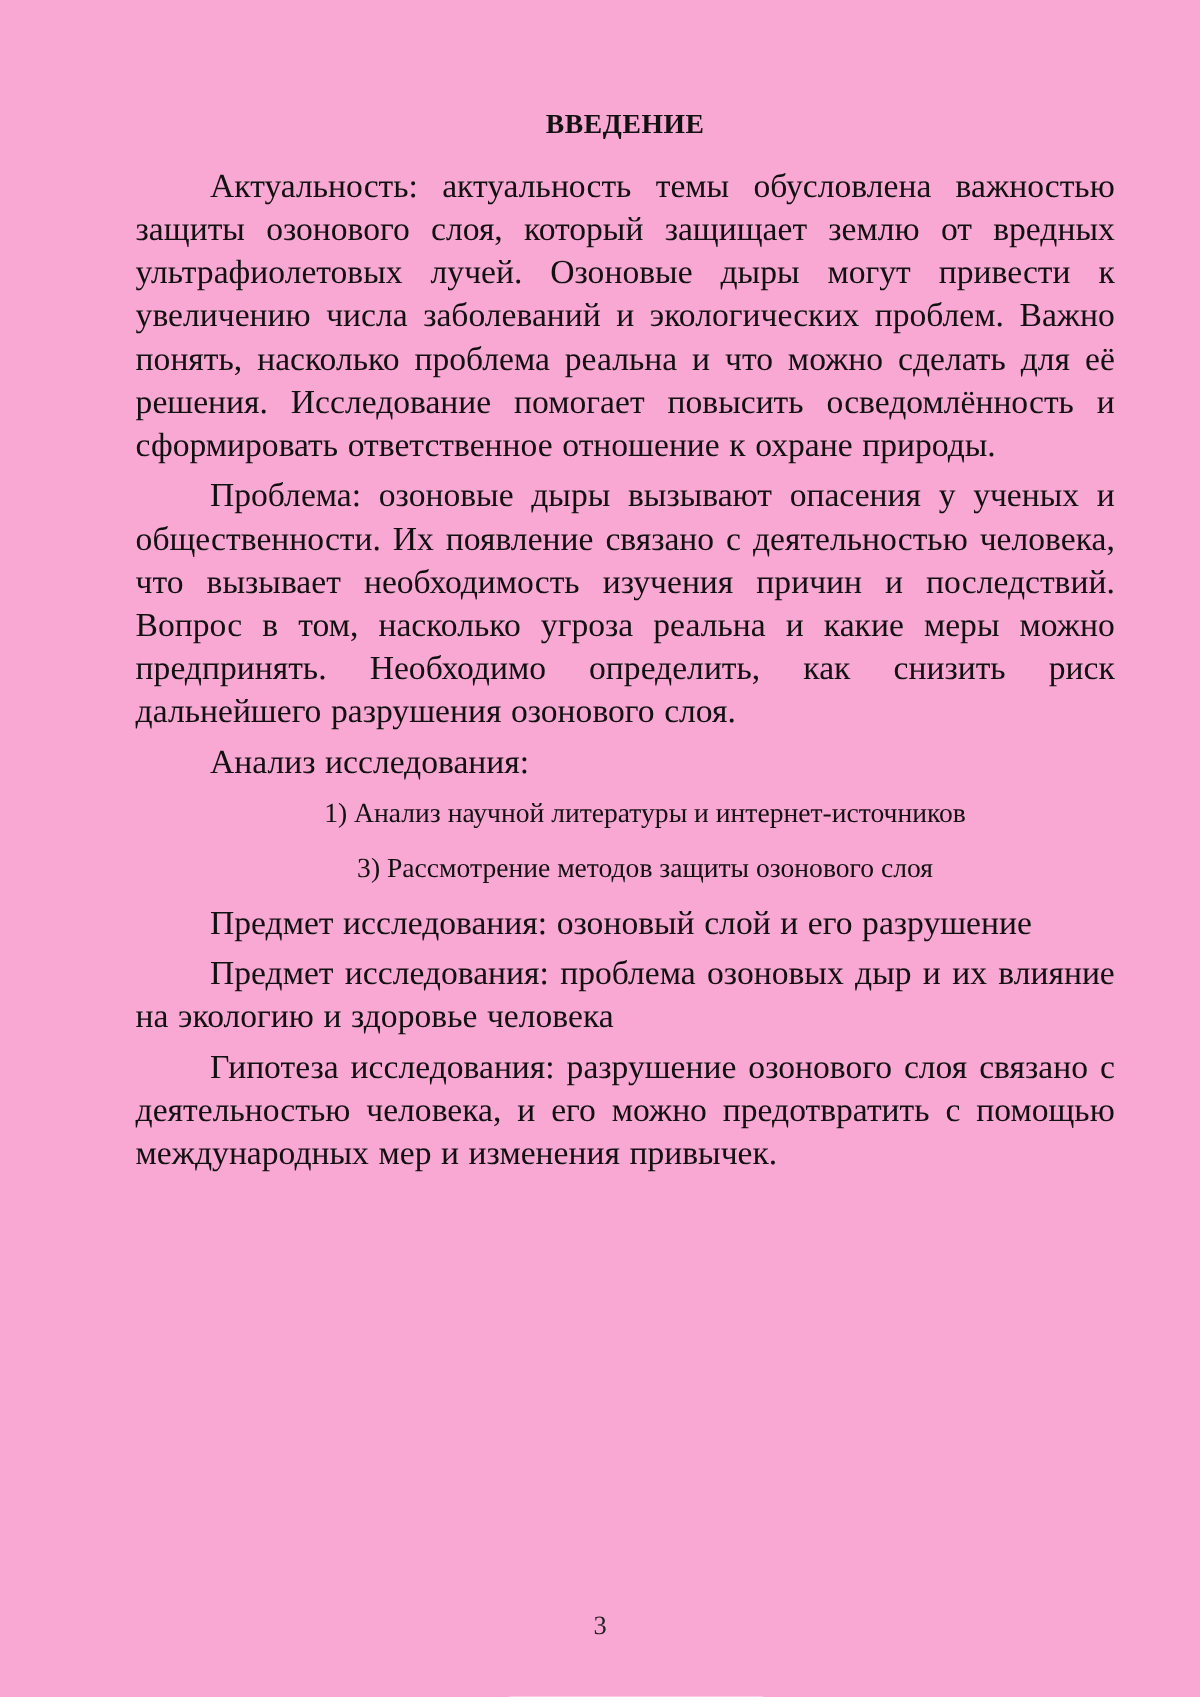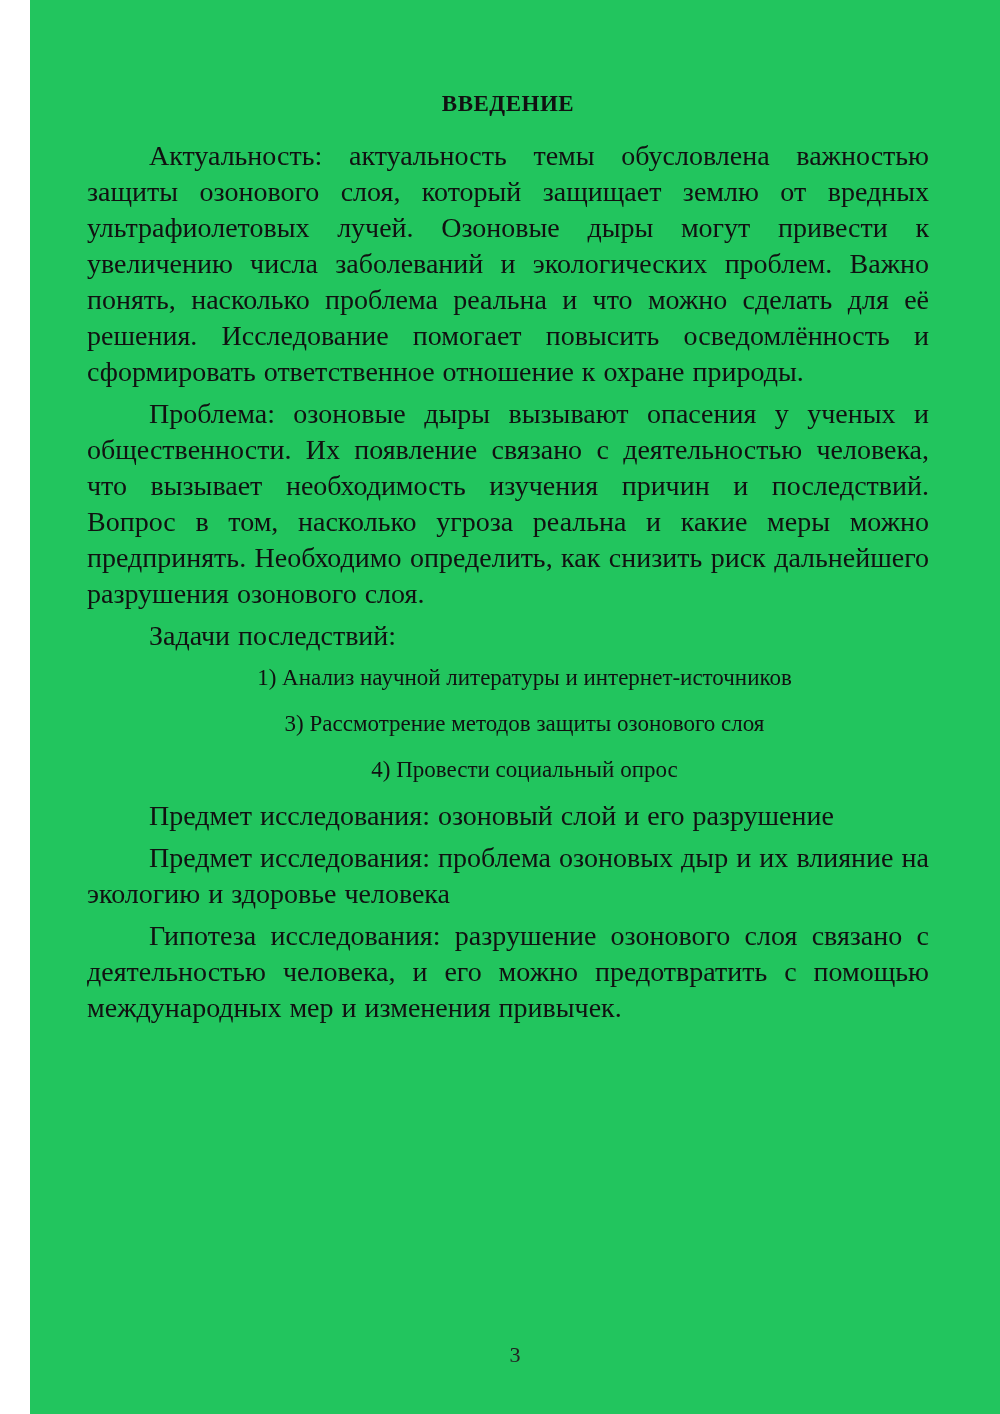--- a/index.html
+++ b/index.html
@@ -11,24 +11,23 @@
     width: 1000px;
     height: 1414px;
     position: relative;
     overflow: hidden;
     font-family: "Liberation Serif", "DejaVu Serif", serif;
     color: #111111;
   }
   .page {
     position: absolute;
     inset: 0;
-    background: #22c55e;
+    background: #f9a8d4;
     box-sizing: border-box;
-    padding: 90px 71px 0 57px;
-    margin-left: 30px;
+    padding: 90px 71px 0 113px;
   }
   .doc-title {
     font-size: 23px;
     line-height: 28px;
     font-weight: bold;
     text-align: center;
     letter-spacing: 0.5px;
     margin: 0 0 20px 0;
   }
   .para {
@@ -67,26 +66,25 @@
 
 <div class="page">
 
   <h1 class="doc-title">ВВЕДЕНИЕ</h1>
 
   <p class="para">Актуальность: актуальность темы обусловлена важностью защиты озонового слоя, который защищает землю от вредных ультрафиолетовых лучей. Озоновые дыры могут привести к увеличению числа заболеваний и экологических проблем. Важно понять, насколько проблема реальна и что можно сделать для её решения. Исследование помогает повысить осведомлённость и сформировать ответственное отношение к охране природы.</p>
 
   <p class="para">Проблема: озоновые дыры вызывают опасения у ученых и общественности. Их появление связано с деятельностью человека, что вызывает необходимость изучения причин и последствий. Вопрос в том, насколько угроза реальна и какие меры можно предпринять. Необходимо определить, как снизить риск дальнейшего разрушения озонового слоя.</p>
 
 
-  <p class="para single">Задачи последствий:</p>
+  <p class="para single">Анализ исследования:</p>
 
   <div class="tasks">
     <div class="task-item">1) Анализ научной литературы и интернет-источников</div>
     <div class="task-item">3) Рассмотрение методов защиты озонового слоя</div>
-    <div class="task-item">4) Провести социальный опрос</div>
   </div>
 
   <p class="para single">Предмет исследования: озоновый слой и его разрушение</p>
 
   <p class="para">Предмет исследования: проблема озоновых дыр и их влияние на экологию и здоровье человека</p>
 
   <p class="para">Гипотеза исследования: разрушение озонового слоя связано с деятельностью человека, и его можно предотвратить с помощью международных мер и изменения привычек.</p>
 
   <div class="page-number">3</div>
 

